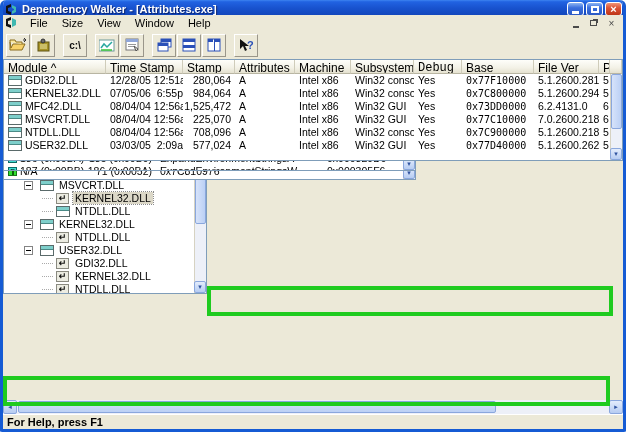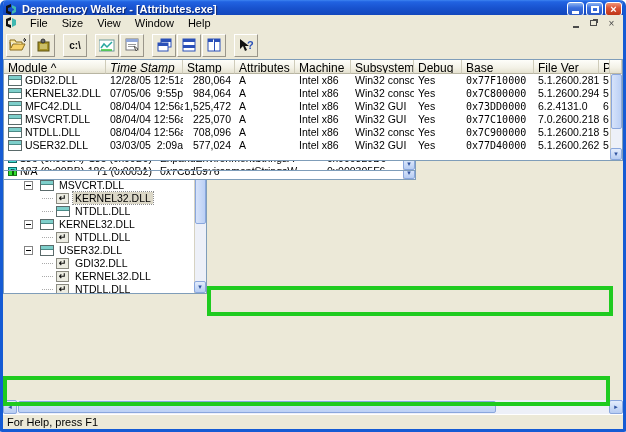--- a/index.html
+++ b/index.html
@@ -93,21 +93,21 @@
   .hscrollbar .sthumb { top:1px; height:12px; background:linear-gradient(180deg,#D7E3FA,#BBD0F5); }
 
   
   .anno { position:absolute; border:4px solid #1FCB1F; background:transparent; z-index:50; pointer-events:none; }
   .anno1 { left:204px; top:227px; width:406px; height:30px; }
   .anno2 { left:0px;  top:317px; width:607px; height:30px; }
 
   
   .statusbar { position:absolute; left:0; top:414px; width:620px; height:15px; background:#ECE9D8;
     border-top:1px solid #fff; font-size:11px; display:flex; align-items:center; padding:0 4px; }
-  .status-text { flex:1; }
+  .status-text { flex:1;font-weight:bold; }
   .watermark { font-size:15px; font-weight:bold; color:#8F8F8F; opacity:.8; letter-spacing:1px;
     text-shadow:1px 1px 0 #fefefe; white-space:nowrap; }
 </style>
 </head>
 <body>
 
 <div class="window">
 
   <div class="titlebar">
     <span class="app-icon">
@@ -458,47 +458,47 @@
       <div class="vscroll">
           <div class="sbtn" style="top: 0px; left: -1px;">▴</div>
           <div class="sbtn" style="bottom: 0px; left: -1px;">▾</div>
           <div class="sthumb" style="top: 14px; height: 16px; left: 0px; width: 11px;"></div>
         </div>
     </div>
 
     <div class="panel modules-panel">
       <div class="thead">
           <div class="hcell" style="width: 102px;">Module ^</div>
-          <div class="hcell" style="width: 77px; font-style: italic;">Time Stamp</div>
+          <div class="hcell" style="width: 77px;">Time Stamp</div>
           <div class="hcell" style="width: 52px;">Stamp</div>
           <div class="hcell" style="width: 60px;">Attributes</div>
           <div class="hcell" style="width: 56px;">Machine</div>
           <div class="hcell" style="width: 63px;">Subsystem</div>
-          <div class="hcell" style="width: 48px;">Debug</div>
+          <div class="hcell" style="width: 48px; font-family: Liberation Mono, monospace;">Debug</div>
           <div class="hcell" style="width: 72px;">Base</div>
           <div class="hcell" style="width: 65px;">File Ver</div>
           <div class="hcell" style="width: 11px;">P</div>
           <div class="hcell" style="flex: 1 1 0%;"></div>
         </div>
       <div class="tbody">
           <div class="trow" style="top: 0px;">
             <div class="tcell" style="width: 102px;"><div class="ico-mod mod-ico-cell"></div><span>GDI32.DLL</span></div>
             <div class="tcell" style="width: 77px;"><span>12/28/05 12:51a</span></div>
             <div class="tcell num" style="width: 52px;"><span>280,064</span></div>
             <div class="tcell" style="width: 60px;"><span>A</span></div>
             <div class="tcell" style="width: 56px;"><span>Intel x86</span></div>
             <div class="tcell" style="width: 63px;"><span>Win32 console</span></div>
             <div class="tcell" style="width: 48px;"><span>Yes</span></div>
             <div class="tcell mono" style="width: 72px;"><span>0x77F10000</span></div>
             <div class="tcell" style="width: 65px;"><span>5.1.2600.2818</span></div>
             <div class="tcell" style="width: 11px;"><span>5</span></div>
           </div>
           <div class="trow" style="top: 13px;">
             <div class="tcell" style="width: 102px;"><div class="ico-mod mod-ico-cell"></div><span>KERNEL32.DLL</span></div>
-            <div class="tcell" style="width: 77px;"><span>07/05/06  9:55p</span></div>
+            <div class="tcell" style="width: 77px;"><span>07/05/06  6:55p</span></div>
             <div class="tcell num" style="width: 52px;"><span>984,064</span></div>
             <div class="tcell" style="width: 60px;"><span>A</span></div>
             <div class="tcell" style="width: 56px;"><span>Intel x86</span></div>
             <div class="tcell" style="width: 63px;"><span>Win32 console</span></div>
             <div class="tcell" style="width: 48px;"><span>Yes</span></div>
             <div class="tcell mono" style="width: 72px;"><span>0x7C800000</span></div>
             <div class="tcell" style="width: 65px;"><span>5.1.2600.2945</span></div>
             <div class="tcell" style="width: 11px;"><span>5</span></div>
           </div>
           <div class="trow" style="top: 26px;">

